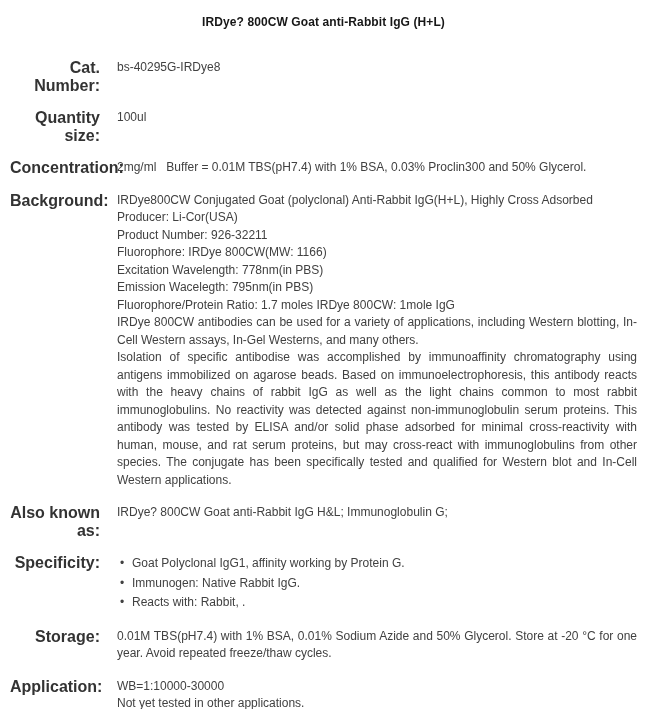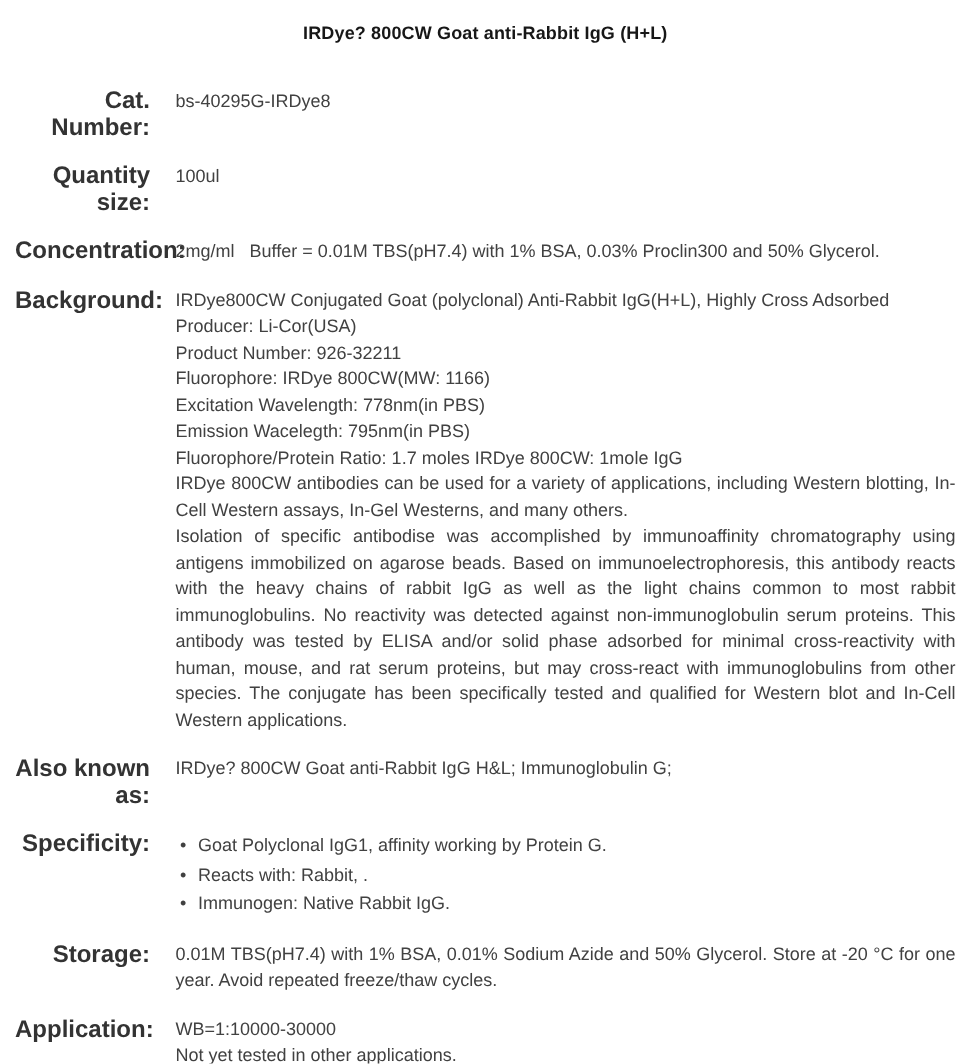--- a/index.html
+++ b/index.html
@@ -105,22 +105,22 @@
         <div class="label">Also known as:</div>
         <div class="value">
           <div class="line">IRDye? 800CW Goat anti-Rabbit IgG H&amp;L; Immunoglobulin G;</div>
         </div>
       </div>
       <div class="row">
         <div class="label">Specificity:</div>
         <div class="value">
           <ul class="bullets">
             <li class="bullet">Goat Polyclonal IgG1, affinity working by Protein G.</li>
+            <li class="bullet">Immunogen: Native Rabbit IgG.</li>
             <li class="bullet">Reacts with: Rabbit, .</li>
-            <li class="bullet">Immunogen: Native Rabbit IgG.</li>
           </ul>
         </div>
       </div>
       <div class="row">
         <div class="label">Storage:</div>
         <div class="value">
           <div class="para">0.01M TBS(pH7.4) with 1% BSA, 0.01% Sodium Azide and 50% Glycerol. Store at -20 °C for one year. Avoid repeated freeze/thaw cycles.</div>
         </div>
       </div>
       <div class="row">

